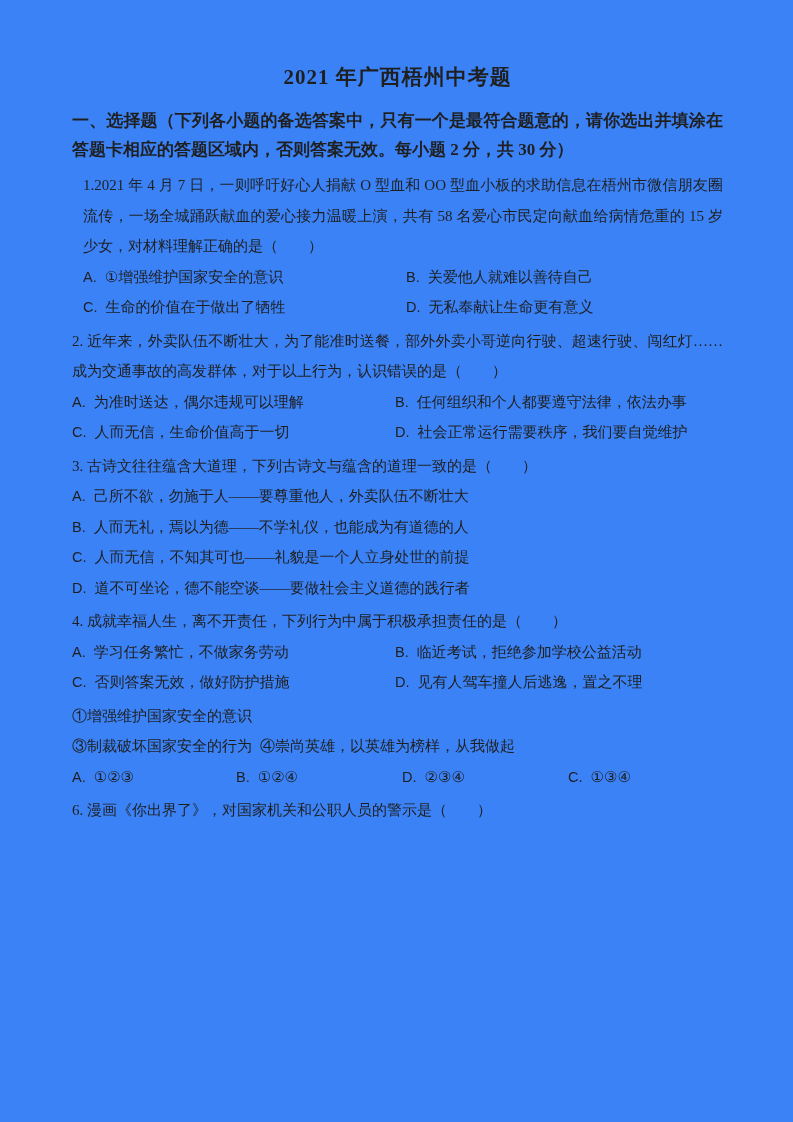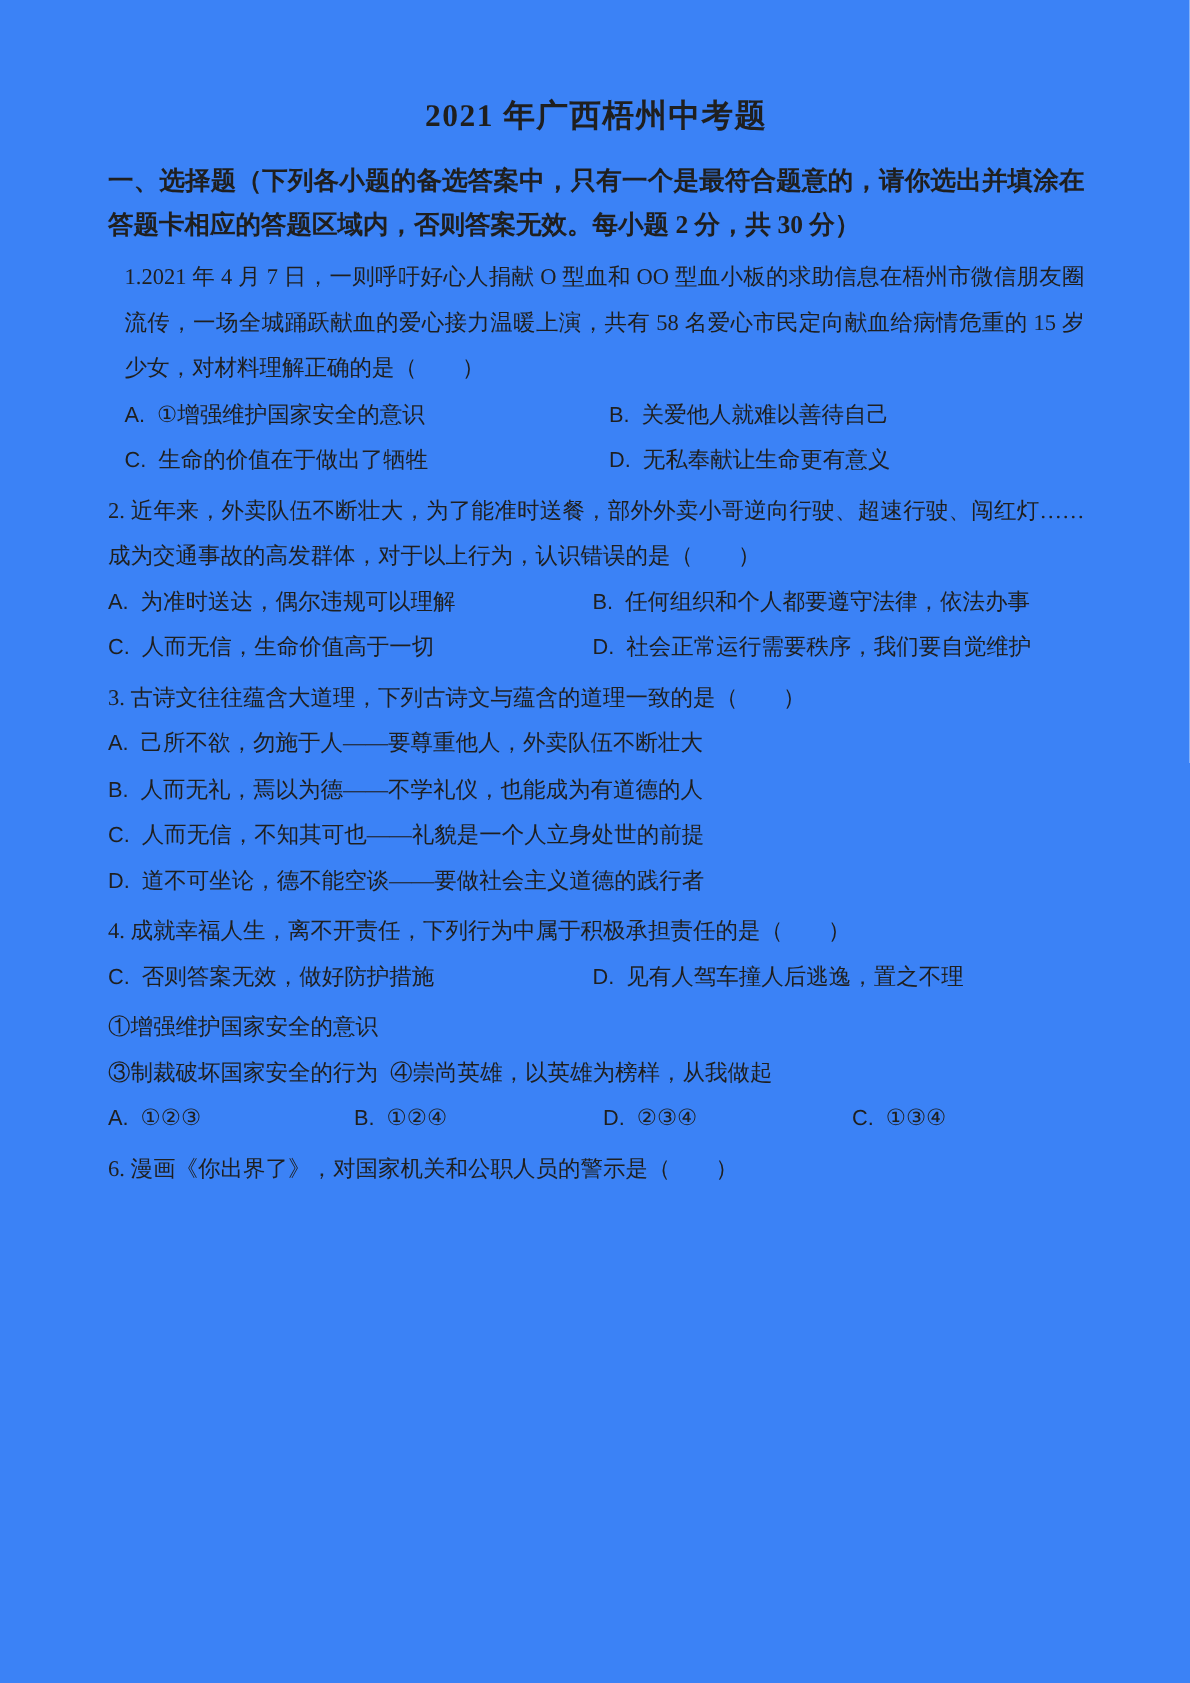--- a/index.html
+++ b/index.html
@@ -92,20 +92,24 @@
     <p class="stem">3. 古诗文往往蕴含大道理，下列古诗文与蕴含的道理一致的是（　　）</p>
     <div class="opt-line"><span class="opt-label">A.</span><span>己所不欲，勿施于人——要尊重他人，外卖队伍不断壮大</span></div>
     <div class="opt-line"><span class="opt-label">B.</span><span>人而无礼，焉以为德——不学礼仪，也能成为有道德的人</span></div>
     <div class="opt-line"><span class="opt-label">C.</span><span>人而无信，不知其可也——礼貌是一个人立身处世的前提</span></div>
     <div class="opt-line"><span class="opt-label">D.</span><span>道不可坐论，德不能空谈——要做社会主义道德的践行者</span></div>
   </div>
 
   <div class="question">
     <p class="stem">4. 成就幸福人生，离不开责任，下列行为中属于积极承担责任的是（　　）</p>
     <div class="opt-row">
+      <div><span class="opt-label">A.</span><span>学习任务繁忙，不做家务劳动</span></div>
+      <div><span class="opt-label">B.</span><span>临近考试，拒绝参加学校公益活动</span></div>
+    </div>
+    <div class="opt-row">
       <div><span class="opt-label">C.</span><span>否则答案无效，做好防护措施</span></div>
       <div><span class="opt-label">D.</span><span>见有人驾车撞人后逃逸，置之不理</span></div>
     </div>
   </div>
 
   <div class="question">
     <div class="opt-row items2">
       <div>①增强维护国家安全的意识</div>
     </div>
     <div class="opt-row items2">

